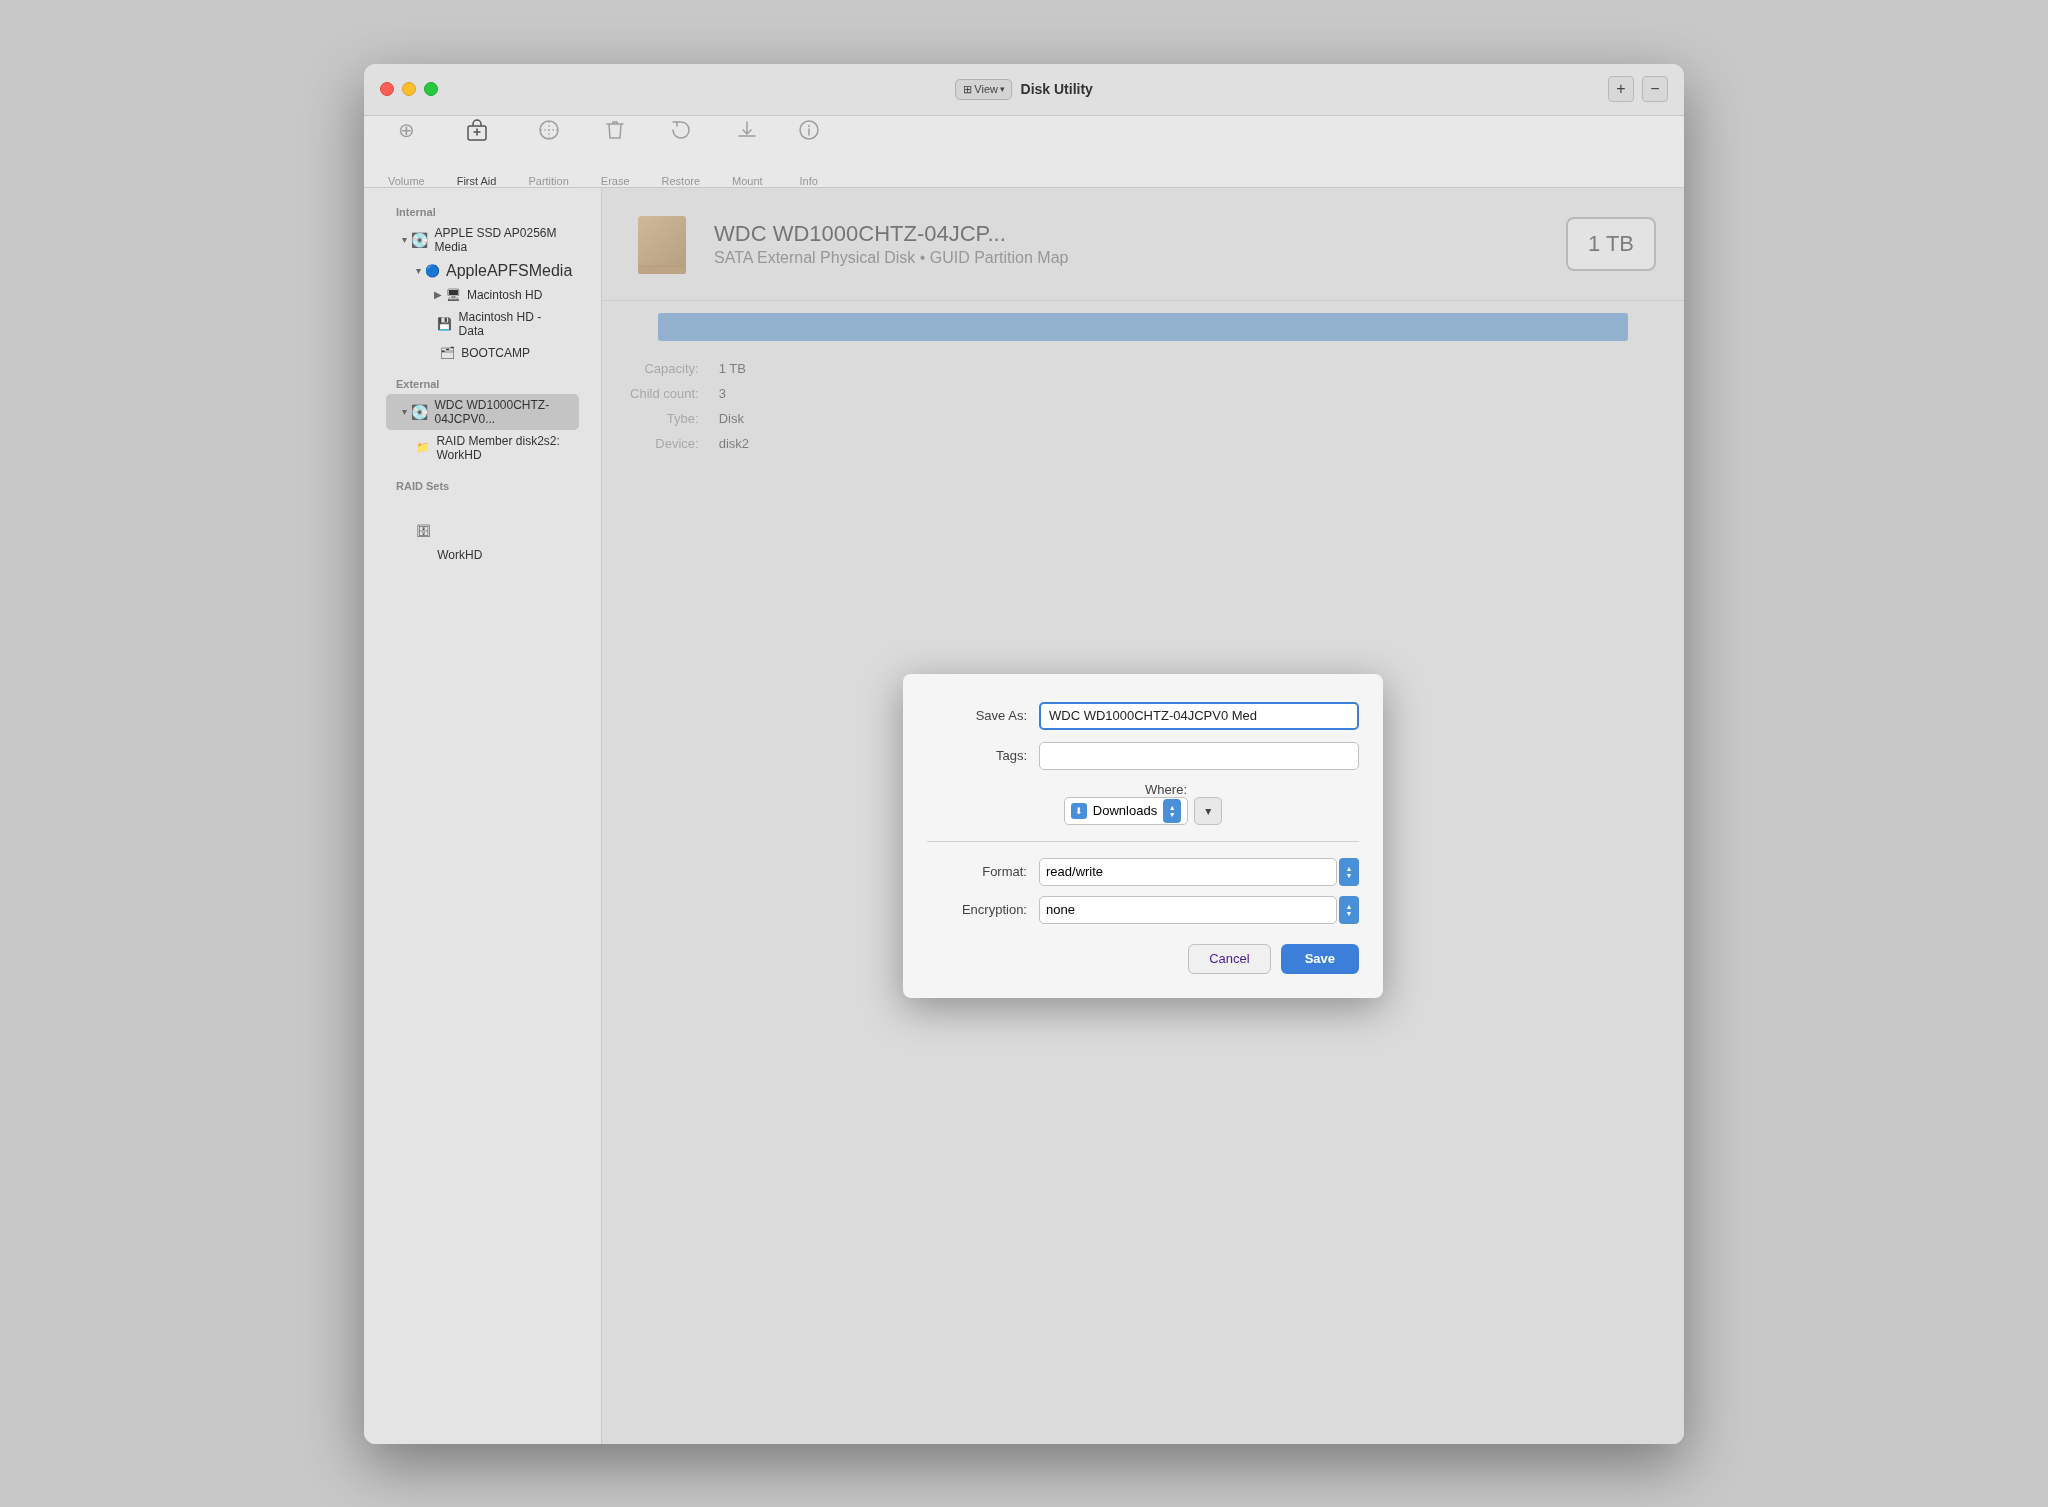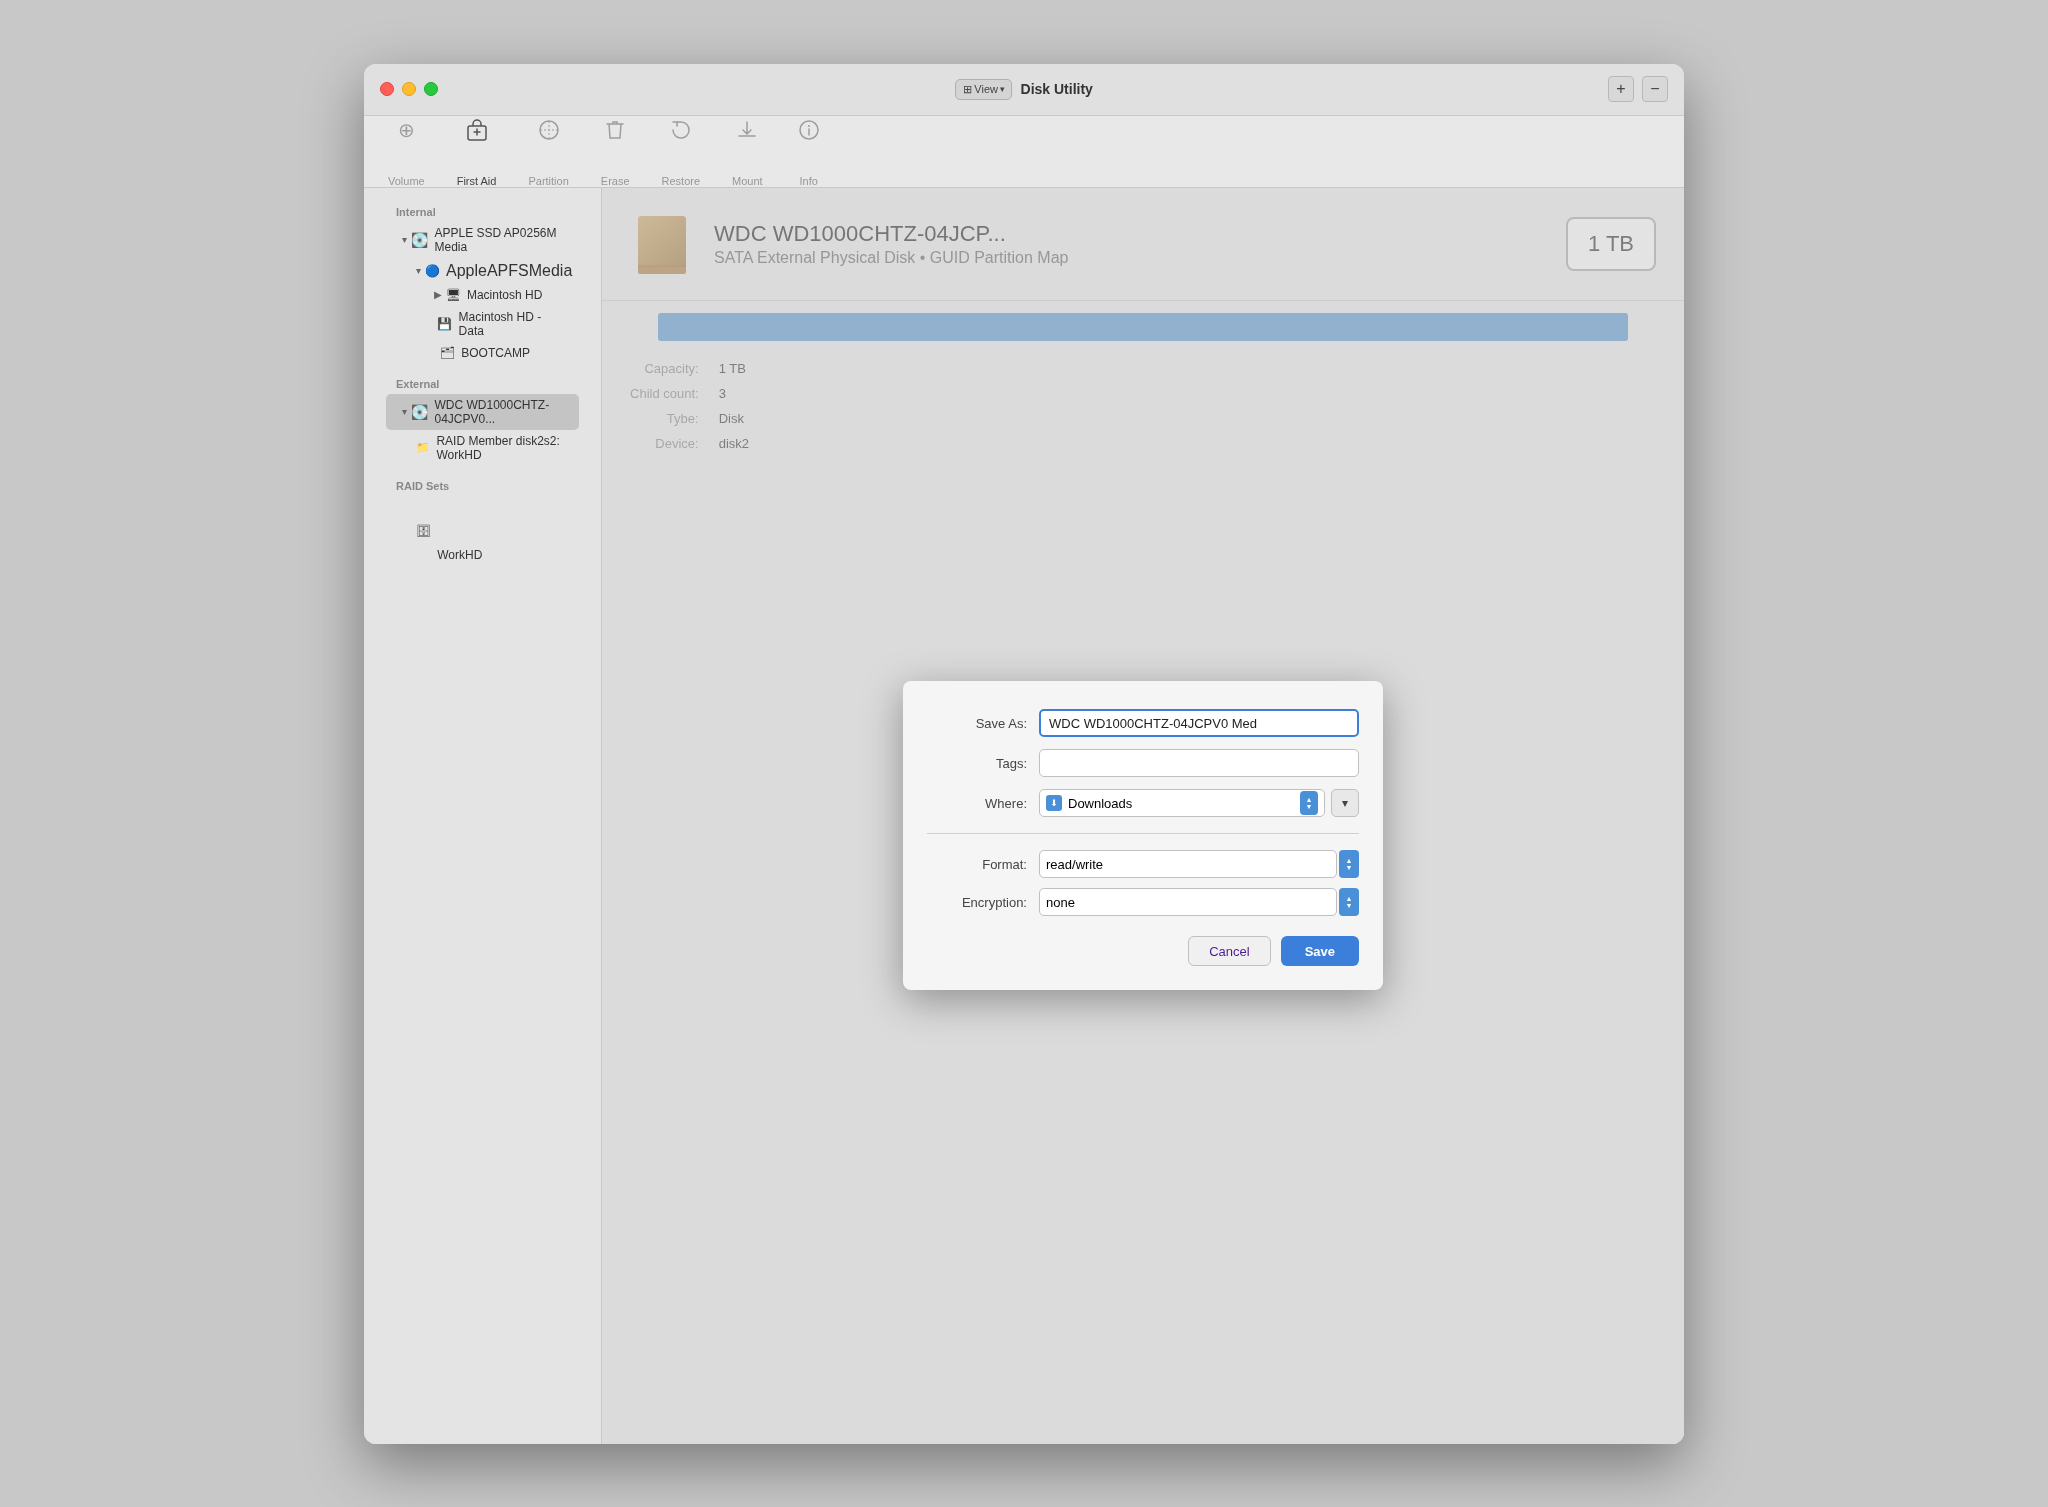--- a/index.html
+++ b/index.html
@@ -292,20 +292,21 @@
       border-radius: 5px;
       padding: 0 8px;
       font-size: 13px;
       background: white;
       outline: none;
     }
     .dialog-where-row {
       display: flex;
       align-items: center;
       margin-bottom: 16px;
+      flex-direction: column;
     }
     .where-select-wrapper {
       flex: 1;
       display: flex;
       align-items: center;
       gap: 6px;
     }
     .where-select {
       flex: 1;
       height: 28px;

